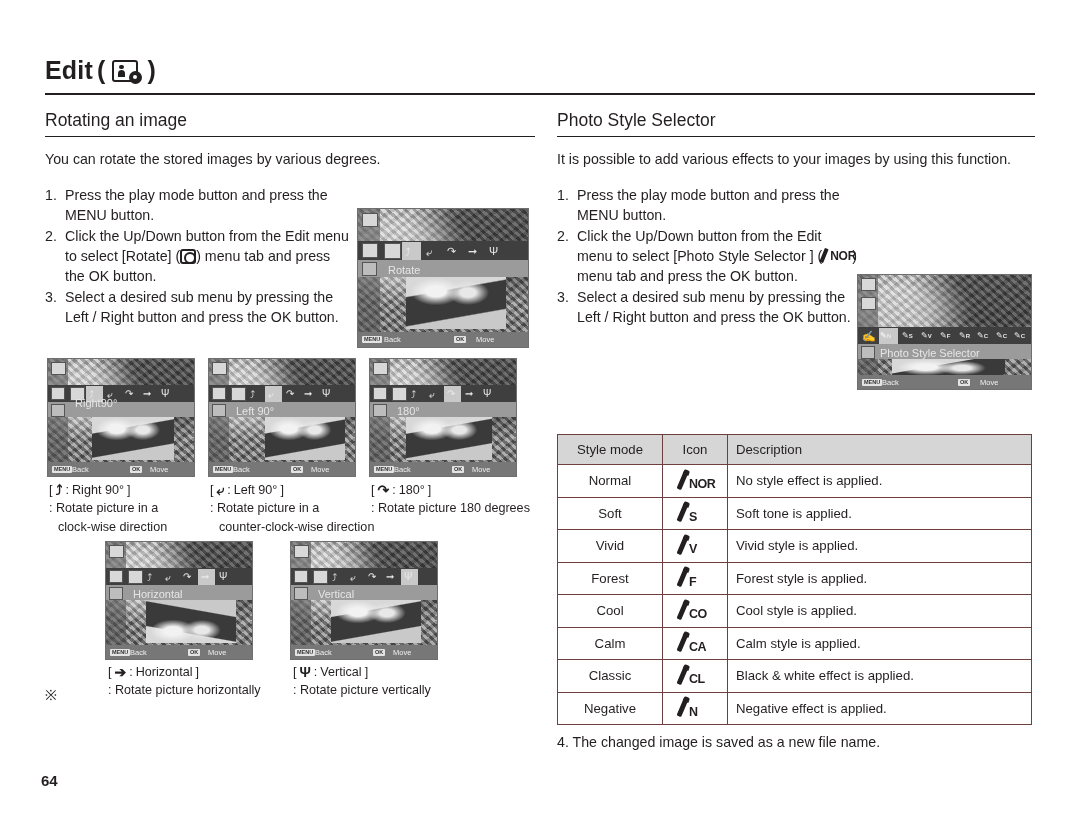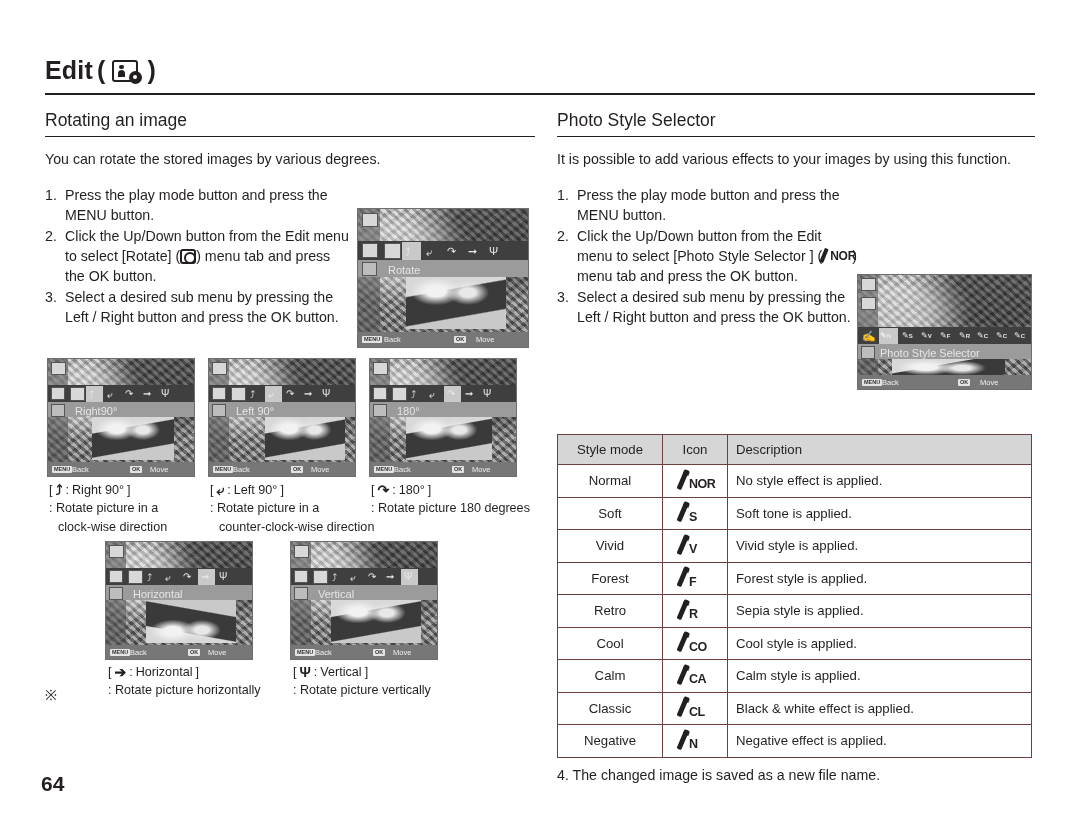--- a/index.html
+++ b/index.html
@@ -112,21 +112,21 @@
   .sicon .sub{position:absolute;left:11px;bottom:0px;font-size:12.5px;font-weight:bold;letter-spacing:-.5px;line-height:1;}
   .sicon.rgb .dots{position:absolute;left:0;bottom:1px;width:18px;height:9px;
       background:radial-gradient(circle 1.6px at 2px 6px,#231f20 99%,transparent),
                  radial-gradient(circle 1.6px at 7px 8px,#231f20 99%,transparent),
                  radial-gradient(circle 1.6px at 13px 7px,#231f20 99%,transparent),
                  radial-gradient(circle 1.6px at 16px 3px,#231f20 99%,transparent),
                  radial-gradient(circle 1.6px at 1px 2px,#231f20 99%,transparent);}
 
   .tail{font-size:14.2px;margin-top:9px;}
   .note{font-size:14.2px;line-height:1.4;}
-  .pageno{position:absolute;left:41px;top:772px;font-size:21px;font-weight:bold;color:#231f20;}
+  .pageno{position:absolute;left:41px;top:772px;font-size:15px;font-weight:bold;color:#231f20;}
 </style>
 </head>
 <body>
 
 <div class="page">
 
   <div class="chapter">
     <div class="chapter-title">
       <span>Edit</span>
       <span class="paren">(</span>
@@ -197,21 +197,21 @@
         <div class="chip" style="left:3px;top:3px;width:13px;height:11px;"></div>
         <div class="chip" style="left:3px;top:28px;width:12px;height:11px;"></div>
         <div class="chip" style="left:3px;top:45px;width:12px;height:11px;background:#bdbdbd;"></div>
         <div class="chip" style="left:22px;top:28px;width:13px;height:12px;"></div>
         <div class="hl" style="left:38px;top:27px;width:17px;height:16px;"></div>
         <div class="tico" style="left:41px;top:31px;font-size:10px;">⤴</div>
         <div class="tico" style="left:59px;top:31px;font-size:10px;">⤶</div>
         <div class="tico" style="left:77px;top:30px;font-size:10px;">↷</div>
         <div class="tico" style="left:95px;top:30px;font-size:10px;">➞</div>
         <div class="tico" style="left:113px;top:30px;font-size:10px;">Ψ</div>
-        <div class="lab" style="left:27px;top:46px;">Right90°</div>
+        <div class="lab" style="left:27px;top:38px;">Right90°</div>
         <div class="botbar" style="height:14px;"></div>
         <div class="btag" style="left:4px;bottom:3px;">MENU</div>
         <div class="btxt" style="left:24px;bottom:2px;">Back</div>
         <div class="btag" style="left:82px;bottom:3px;">OK</div>
         <div class="btxt" style="left:102px;bottom:2px;">Move</div>
       </div>
 
       <div class="lcd" style="position:absolute;left:163px;top:7px;width:146px;height:117px;">
         <div class="photo"></div>
         <div class="side" style="width:20px;"></div>
@@ -446,25 +446,20 @@
           <td class="c-mode">Vivid</td>
           <td class="c-icon"><span class="sicon"><span class="pen"></span><span class="sub">V</span></span></td>
           <td class="c-desc">Vivid style is applied.</td>
         </tr>
         <tr>
           <td class="c-mode">Forest</td>
           <td class="c-icon"><span class="sicon"><span class="pen"></span><span class="sub">F</span></span></td>
           <td class="c-desc">Forest style is applied.</td>
         </tr>
         <tr>
-          <td class="c-mode">Retro</td>
-          <td class="c-icon"><span class="sicon"><span class="pen"></span><span class="sub">R</span></span></td>
-          <td class="c-desc">Sepia style is applied.</td>
-        </tr>
-        <tr>
           <td class="c-mode">Cool</td>
           <td class="c-icon"><span class="sicon"><span class="pen"></span><span class="sub">CO</span></span></td>
           <td class="c-desc">Cool style is applied.</td>
         </tr>
         <tr>
           <td class="c-mode">Calm</td>
           <td class="c-icon"><span class="sicon"><span class="pen"></span><span class="sub">CA</span></span></td>
           <td class="c-desc">Calm style is applied.</td>
         </tr>
         <tr>

